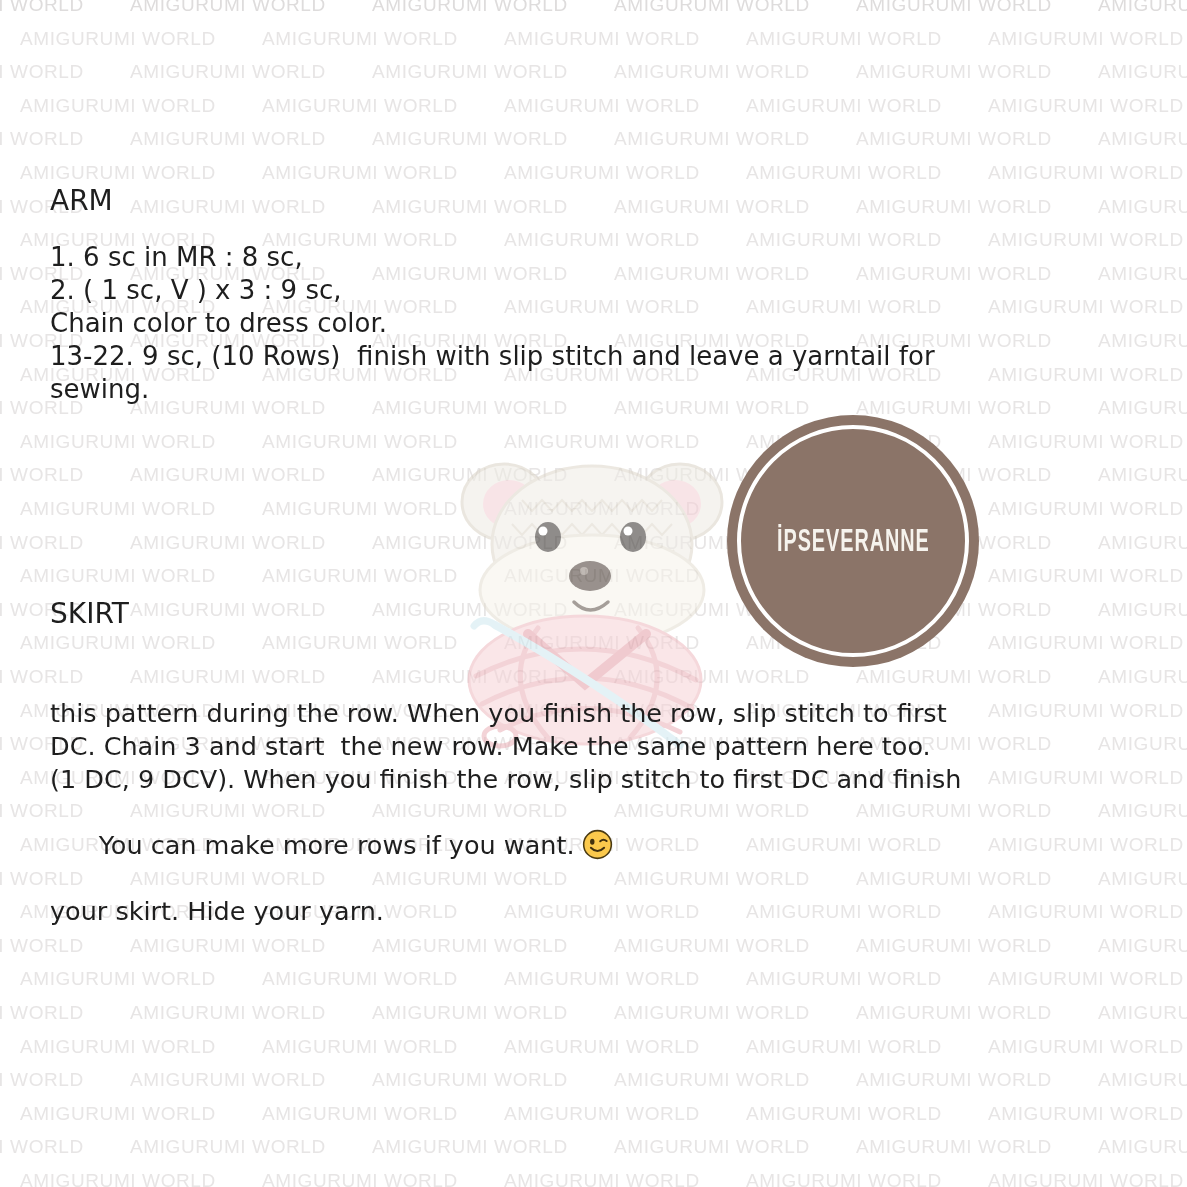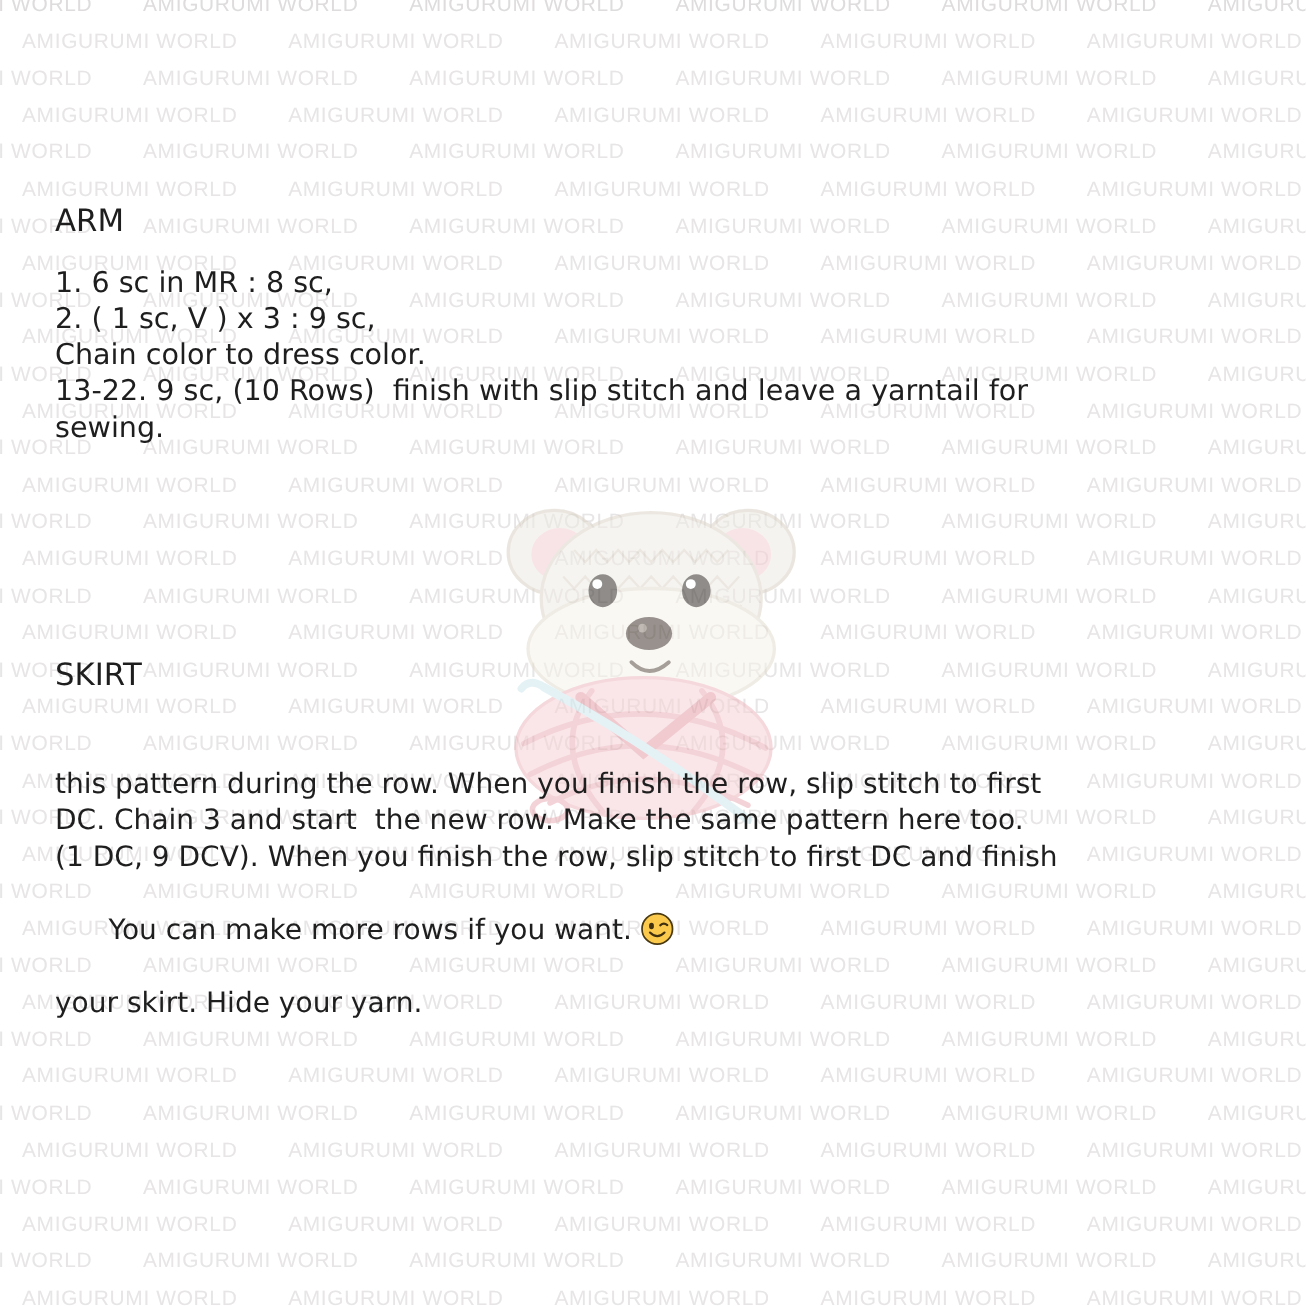--- a/index.html
+++ b/index.html
@@ -300,20 +300,24 @@
       <path d="M96,176 Q56,228 106,286"></path>
       <path d="M196,176 Q238,228 188,286"></path>
     </g>
     <path d="M86,182 L143,232 L204,182" stroke="#e5a0a9" stroke-width="10" fill="none" stroke-linecap="round"></path>
     <ellipse cx="58" cy="284" rx="16" ry="10" fill="none" stroke="#eab0b7" stroke-width="5"></ellipse>
 
     <path d="M53,173 Q143,222 238,293" stroke="#cfe9f0" stroke-width="8" fill="none" stroke-linecap="round"></path>
     <path d="M53,173 q-13,-9 -21,1" stroke="#cfe9f0" stroke-width="7" fill="none" stroke-linecap="round"></path>
   </svg>
 
+  <div class="brand-logo">
+    <div class="logo-ring"></div>
+    <div class="brand-name">İPSEVERANNE</div>
+  </div>
 
   <h1 class="heading heading-arm">ARM</h1>
   <div class="block block-arm">
     <div class="line">1. 6 sc in MR : 8 sc,</div>
     <div class="line">2. ( 1 sc, V ) x 3 : 9 sc,</div>
     <div class="line">Chain color to dress color.</div>
     <div class="line">13-22. 9 sc, (10 Rows)  finish with slip stitch and leave a yarntail for</div>
     <div class="line">sewing.</div>
   </div>
 

